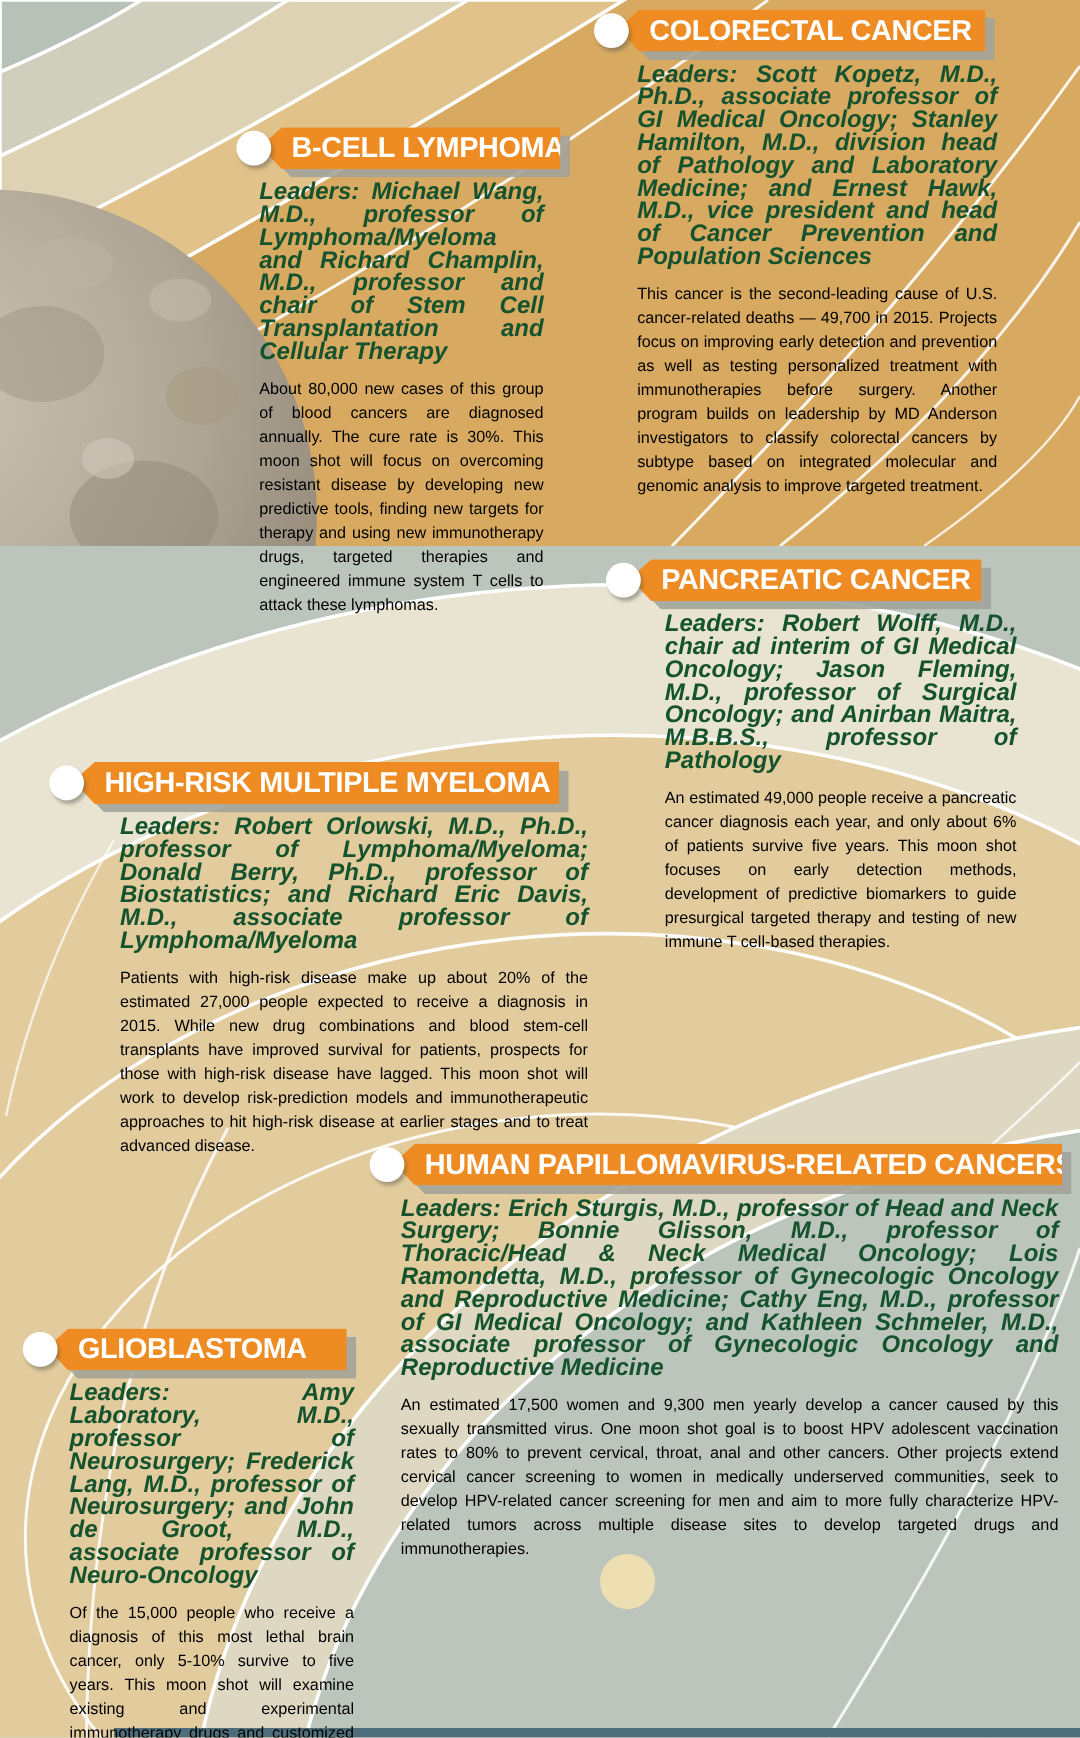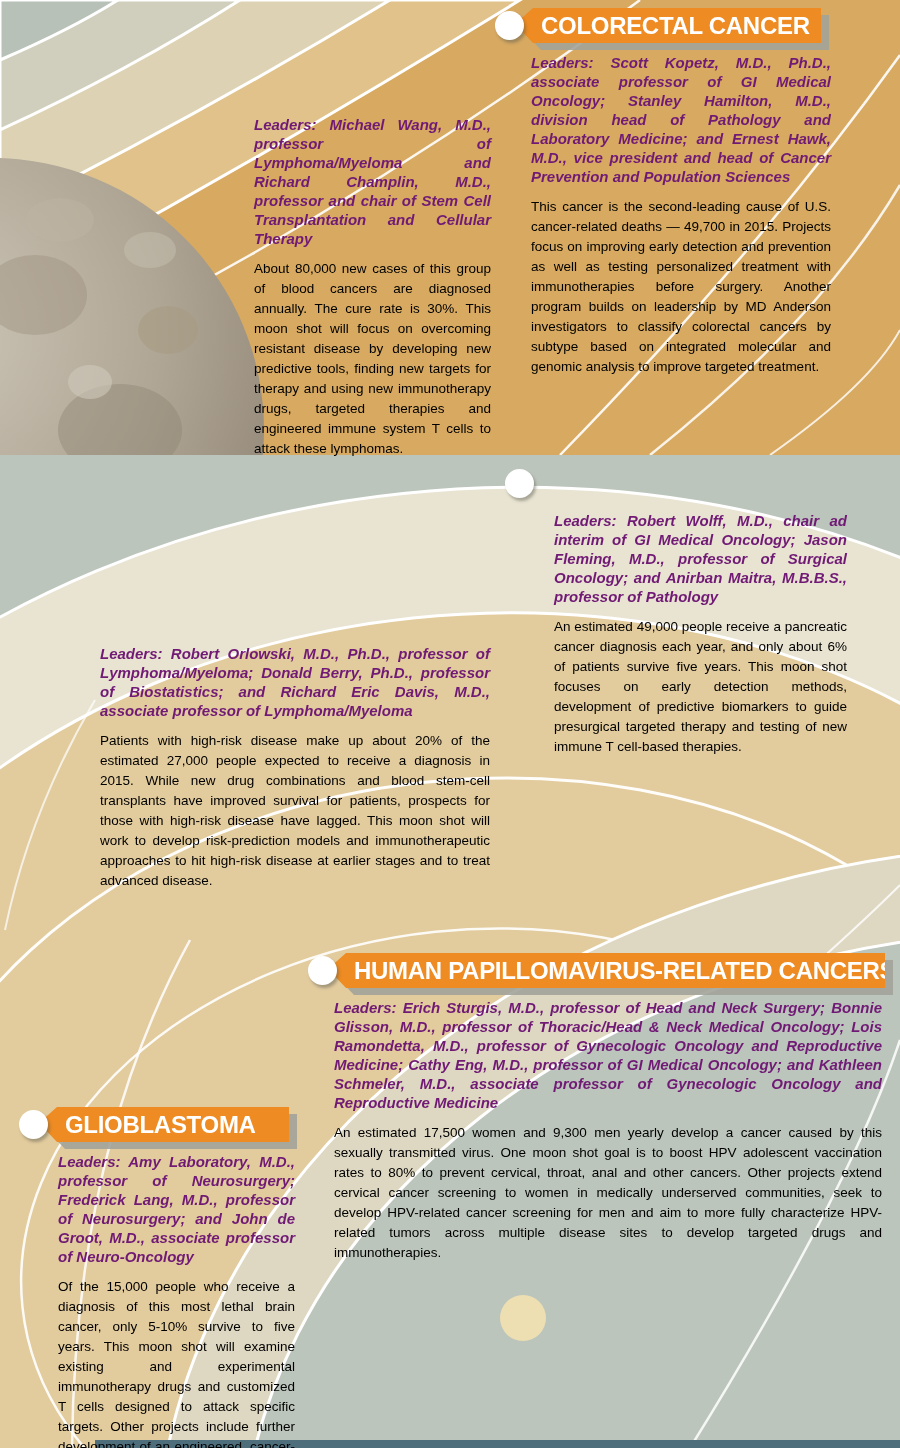--- a/index.html
+++ b/index.html
@@ -26,35 +26,35 @@
   }
   .banner-shadow{background:#a2a39a;transform:translate(8px,7px);opacity:.9;}
   .banner-face{background:#ee8b22;display:flex;align-items:center;}
   .banner-label{
     margin:0;padding-left:26px;white-space:nowrap;
     font-size:24px;font-weight:700;letter-spacing:-.3px;color:#ffffff;
   }
 
   .leaders{
     margin:9px 0 0 0;text-align:justify;
-    font-weight:700;font-style:italic;font-size:15px;line-height:19px;color:#701a75;
+    font-weight:700;font-style:italic;font-size:20px;line-height:19px;color:#14532d;
   }
   .body-text{
     margin:11px 0 0 0;text-align:justify;
     font-size:13.5px;line-height:20px;color:#000000;
   }
 
   
   .sec-colorectal{left:495px;top:8px;width:340px;}
   .sec-colorectal .banner{width:306px;}
   .sec-colorectal .leaders,.sec-colorectal .body-text{margin-left:36px;width:300px;}
 
   .sec-bcell{left:197px;top:106px;width:282px;}
   .sec-bcell .banner{width:250px;}
-  .sec-bcell .leaders,.sec-bcell .body-text{margin-left:57px;width:237px;}
+  .sec-bcell .leaders,.sec-bcell .body-text{margin-left:19px;width:237px;}
 
   .sec-pancreatic{left:505px;top:466px;width:330px;}
   .sec-pancreatic .banner{width:293px;}
   .sec-pancreatic .leaders,.sec-pancreatic .body-text{margin-left:49px;width:293px;}
 
   .sec-myeloma{left:41px;top:635px;width:432px;}
   .sec-myeloma .banner{width:405px;}
   .sec-myeloma .leaders,.sec-myeloma .body-text{margin-left:59px;width:390px;}
 
   .sec-hpv{left:308px;top:953px;width:588px;}
@@ -140,33 +140,57 @@
       <span class="banner-face">
         <h2 class="banner-label">COLORECTAL CANCER</h2>
       </span>
     </div>
   </div>
   <p class="leaders">Leaders: Scott Kopetz, M.D., Ph.D., associate professor of GI Medical Oncology; Stanley Hamilton, M.D., division head of Pathology and Laboratory Medicine; and Ernest Hawk, M.D., vice president and head of Cancer Prevention and Population Sciences</p>
   <p class="body-text">This cancer is the second-leading cause of U.S. cancer-related deaths — 49,700 in 2015. Projects focus on improving early detection and prevention as well as testing personalized treatment with immunotherapies before surgery. Another program builds on leadership by MD Anderson investigators to classify colorectal cancers by subtype based on integrated molecular and genomic analysis to improve targeted treatment.</p>
 </section>
 
 <section class="moonshot sec-bcell">
+  <div class="banner-row">
+    <span class="node"></span>
+    <div class="banner">
+      <span class="banner-shadow"></span>
+      <span class="banner-face">
+        <h2 class="banner-label">B-CELL LYMPHOMA</h2>
+      </span>
+    </div>
+  </div>
   <p class="leaders">Leaders: Michael Wang, M.D., professor of Lymphoma/Myeloma and Richard Champlin, M.D., professor and chair of Stem Cell Transplantation and Cellular Therapy</p>
   <p class="body-text">About 80,000 new cases of this group of blood cancers are diagnosed annually. The cure rate is 30%. This moon shot will focus on overcoming resistant disease by developing new predictive tools, finding new targets for therapy and using new immunotherapy drugs, targeted therapies and engineered immune system T cells to attack these lymphomas.</p>
 </section>
 
 <section class="moonshot sec-pancreatic">
   <div class="banner-row">
     <span class="node"></span>
+    <div class="banner">
+      <span class="banner-shadow"></span>
+      <span class="banner-face">
+        <h2 class="banner-label">PANCREATIC CANCER</h2>
+      </span>
+    </div>
   </div>
   <p class="leaders">Leaders: Robert Wolff, M.D., chair ad interim of GI Medical Oncology; Jason Fleming, M.D., professor of Surgical Oncology; and Anirban Maitra, M.B.B.S., professor of Pathology</p>
   <p class="body-text">An estimated 49,000 people receive a pancreatic cancer diagnosis each year, and only about 6% of patients survive five years. This moon shot focuses on early detection methods, development of predictive biomarkers to guide presurgical targeted therapy and testing of new immune T cell-based therapies.</p>
 </section>
 
 <section class="moonshot sec-myeloma">
+  <div class="banner-row">
+    <span class="node"></span>
+    <div class="banner">
+      <span class="banner-shadow"></span>
+      <span class="banner-face">
+        <h2 class="banner-label">HIGH-RISK MULTIPLE MYELOMA</h2>
+      </span>
+    </div>
+  </div>
   <p class="leaders">Leaders: Robert Orlowski, M.D., Ph.D., professor of Lymphoma/Myeloma; Donald Berry, Ph.D., professor of Biostatistics; and Richard Eric Davis, M.D., associate professor of Lymphoma/Myeloma</p>
   <p class="body-text">Patients with high-risk disease make up about 20% of the estimated 27,000 people expected to receive a diagnosis in 2015. While new drug combinations and blood stem-cell transplants have improved survival for patients, prospects for those with high-risk disease have lagged. This moon shot will work to develop risk-prediction models and immunotherapeutic approaches to hit high-risk disease at earlier stages and to treat advanced disease.</p>
 </section>
 
 <section class="moonshot sec-hpv">
   <div class="banner-row">
     <span class="node"></span>
     <div class="banner">
       <span class="banner-shadow"></span>
       <span class="banner-face">

